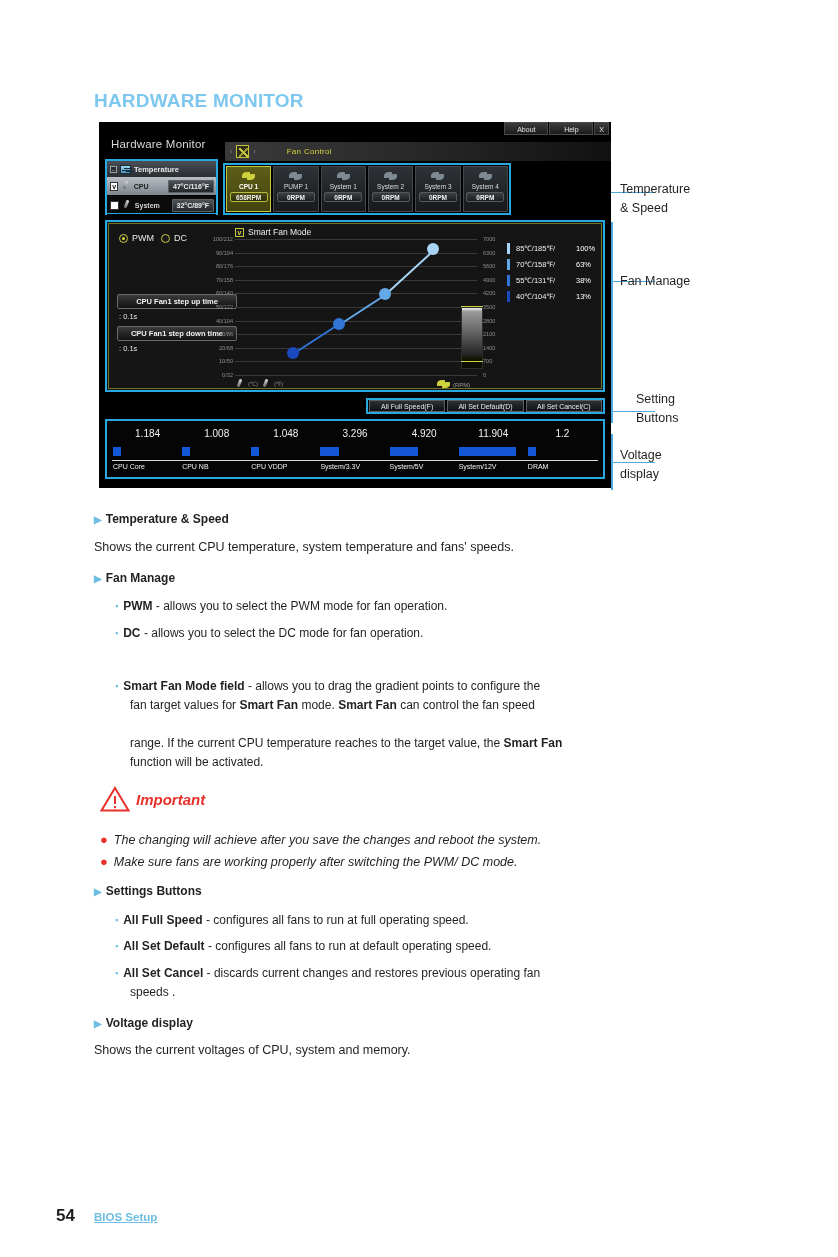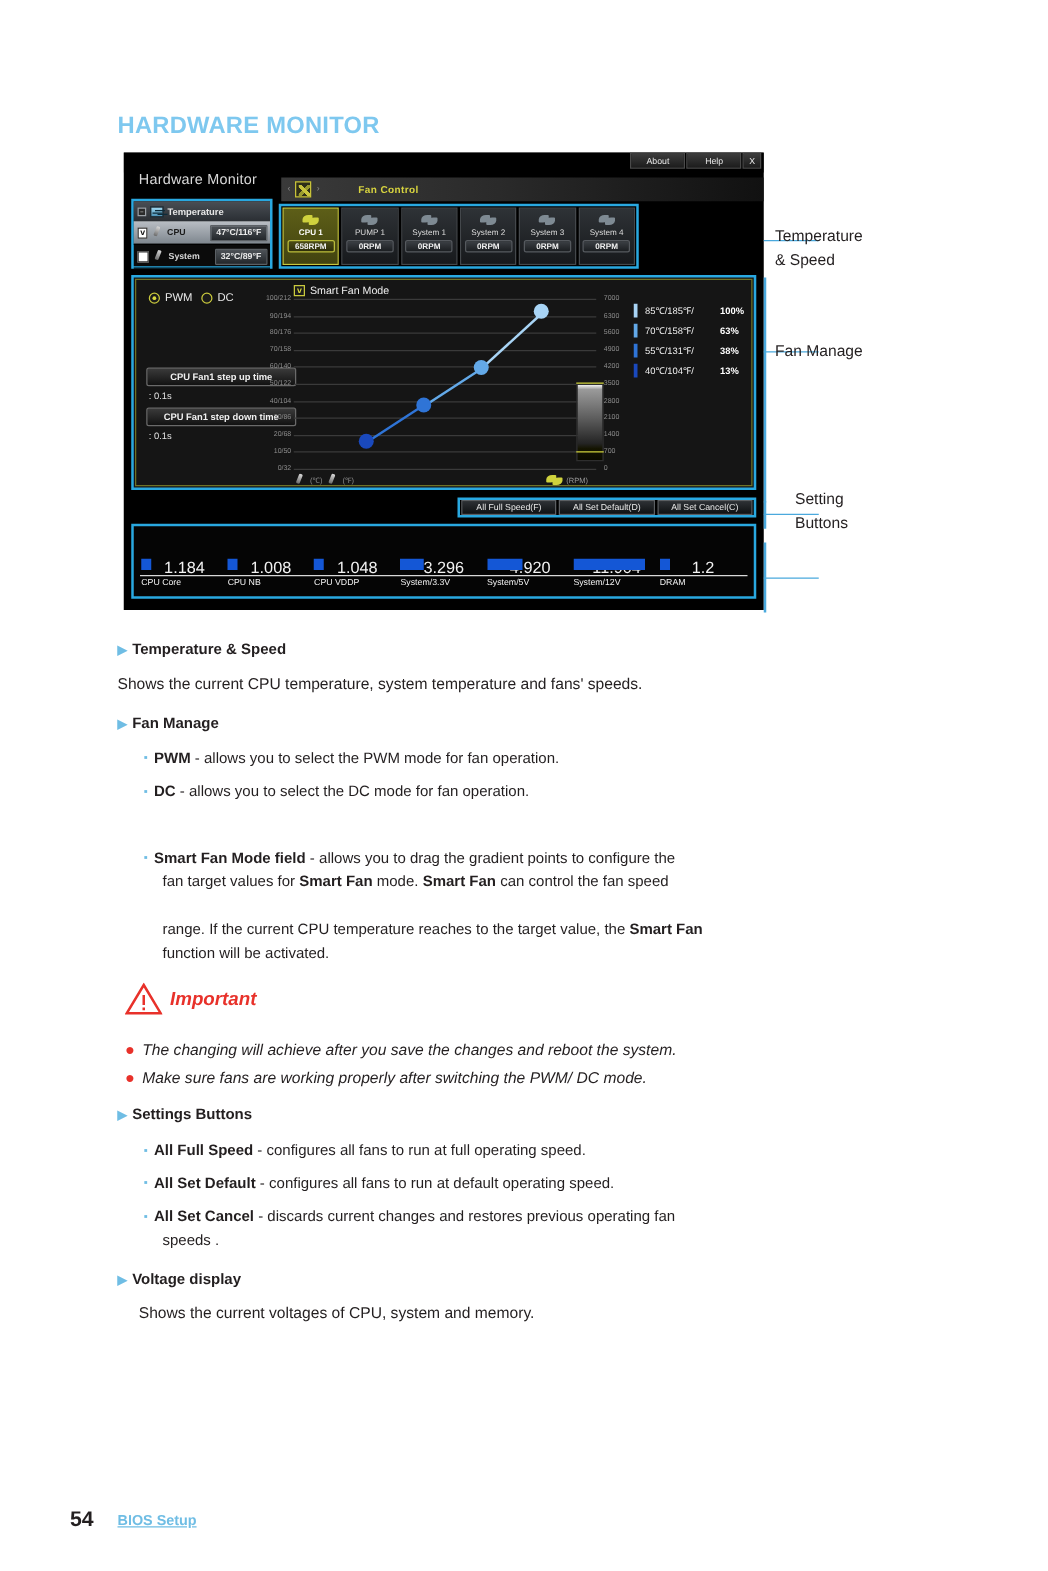--- a/index.html
+++ b/index.html
@@ -54,21 +54,21 @@
   .bc-icon {
     width:13px; height:13px; border:1px solid #c8c23a; background:#2e2e18;
     position:relative; display:inline-block;
   }
   .bc-icon::before{
     content:""; position:absolute; left:2px; top:2px; width:9px; height:9px;
     background:
       linear-gradient(45deg, transparent 40%, #c9c43c 40%, #c9c43c 60%, transparent 60%),
       linear-gradient(-45deg, transparent 40%, #9a9a2f 40%, #9a9a2f 60%, transparent 60%);
   }
-  .bc-text { color:#d7d33f; font-size:8px; font-weight:bold; letter-spacing:0.3px;padding-left:27px; }
+  .bc-text { color:#d7d33f; font-size:8px; font-weight:normal; letter-spacing:0.3px;padding-left:27px; }
 
   
   .temp-box {
     position:absolute; left:6px; top:37px; width:113px; height:56px;
     border:2px solid #29a8e0; background:#0b0b0b;
   }
   .temp-head {
     height:16px; background:linear-gradient(#4a4f55,#2a2e33);
     display:flex; align-items:center; gap:3px; padding-left:3px;
   }
@@ -194,39 +194,39 @@
     position:absolute; left:330px; top:156px; display:flex; align-items:center; gap:3px;
     color:#9a9a9a; font-size:6px;
   }
   .rpm-foot .fan-glyph::before,.rpm-foot .fan-glyph::after{ background:#cfd23d; }
 
   
   .legend { position:absolute; left:400px; top:18px; width:96px; }
   .lg-row { display:flex; align-items:center; height:16px; gap:6px; }
   .lg-bar { width:3px; height:11px; }
   .lg-temp { color:#f0f0f0; font-size:7.5px; width:54px; }
-  .lg-pct { color:#ffffff; font-size:7.5px; font-weight:bold; }
+  .lg-pct { color:#ffffff; font-size:7.5px; font-weight:normal; }
 
   
   .setbtns {
     position:absolute; left:267px; top:276px; width:239px; height:16px;
     border:2px solid #29a8e0; display:flex; background:#000;
   }
   .setbtn {
     flex:1; background:linear-gradient(#2d3135,#0f1113);
     border:1px solid #5b5f63; color:#eaeaea; font-size:7px;
     text-align:center; line-height:11px; margin:0 1px;
   }
 
   
   .volt {
     position:absolute; left:6px; top:297px; width:500px; height:60px;
     border:2px solid #29a8e0; background:#050505;
   }
-  .volt-num { position:absolute; top:25px; font-size:13px; color:#f2f2f2; transform:translateX(-50%); }
+  .volt-num { position:absolute; top:7px; font-size:10px; color:#f2f2f2; transform:translateX(-50%); }
   .volt-bar { position:absolute; top:26px; height:9px; background:#1457d6; }
   .volt-axis { position:absolute; left:5px; right:5px; top:39px; height:1px; background:#d8d8d8; }
   .volt-lbl { position:absolute; top:42px; font-size:7px; color:#f2f2f2; }
 
   
   .cal-line { position:absolute; background:#4aa9dd; }
   .cal-txt { position:absolute; font-size:12.5px; color:#231f20; line-height:19px; }
 
   
   .h3 { position:absolute; font-size:12px; font-weight:bold; color:#231f20; }
@@ -473,20 +473,24 @@
 
   <div class="cal-line" style="left:611px; top:401px; width:2px; height:22px;"></div>
   <div class="cal-line" style="left:611px; top:411px; width:44px; height:1px;"></div>
   <div class="cal-txt" style="left:620px; top:390px; width:130px;margin-left:16px;">
     <span style="white-space:pre-line">Setting
 Buttons</span>
   </div>
 
   <div class="cal-line" style="left:611px; top:434px; width:2px; height:56px;"></div>
   <div class="cal-line" style="left:611px; top:462px; width:44px; height:1px;"></div>
+  <div class="cal-txt" style="left:620px; top:446px; width:130px;">
+    <span style="white-space:pre-line">Voltage
+display</span>
+  </div>
 
   <div class="h3" style="left:94px; top:512px;">
     <span class="tri">▶</span><span>Temperature &amp; Speed</span>
   </div>
   <div class="p" style="left:94px; top:538px;">Shows the current CPU temperature, system temperature and fans' speeds.</div>
 
   <div class="h3" style="left:94px; top:571px;">
     <span class="tri">▶</span><span>Fan Manage</span>
   </div>
 
@@ -536,17 +540,17 @@
     <span class="sq">▪</span><b>All Set Default</b><span> - configures all fans to run at default operating speed.</span>
   </div>
   <div class="li" style="left:115px; top:964px;">
     <span class="sq">▪</span><b>All Set Cancel</b><span> - discards current changes and restores previous operating fan</span>
   </div>
   <div class="li" style="left:130px; top:983px;">speeds .</div>
 
   <div class="h3" style="left:94px; top:1016px;">
     <span class="tri">▶</span><span>Voltage display</span>
   </div>
-  <div class="p" style="left:94px; top:1041px;margin-left:17px;">Shows the current voltages of CPU, system and memory.</div>
+  <div class="p" style="left:94px; top:1041px;">Shows the current voltages of CPU, system and memory.</div>
 
   <div class="footer-num">54</div>
   <div class="footer-txt">BIOS Setup</div>
 </div>
 
 </body></html>

